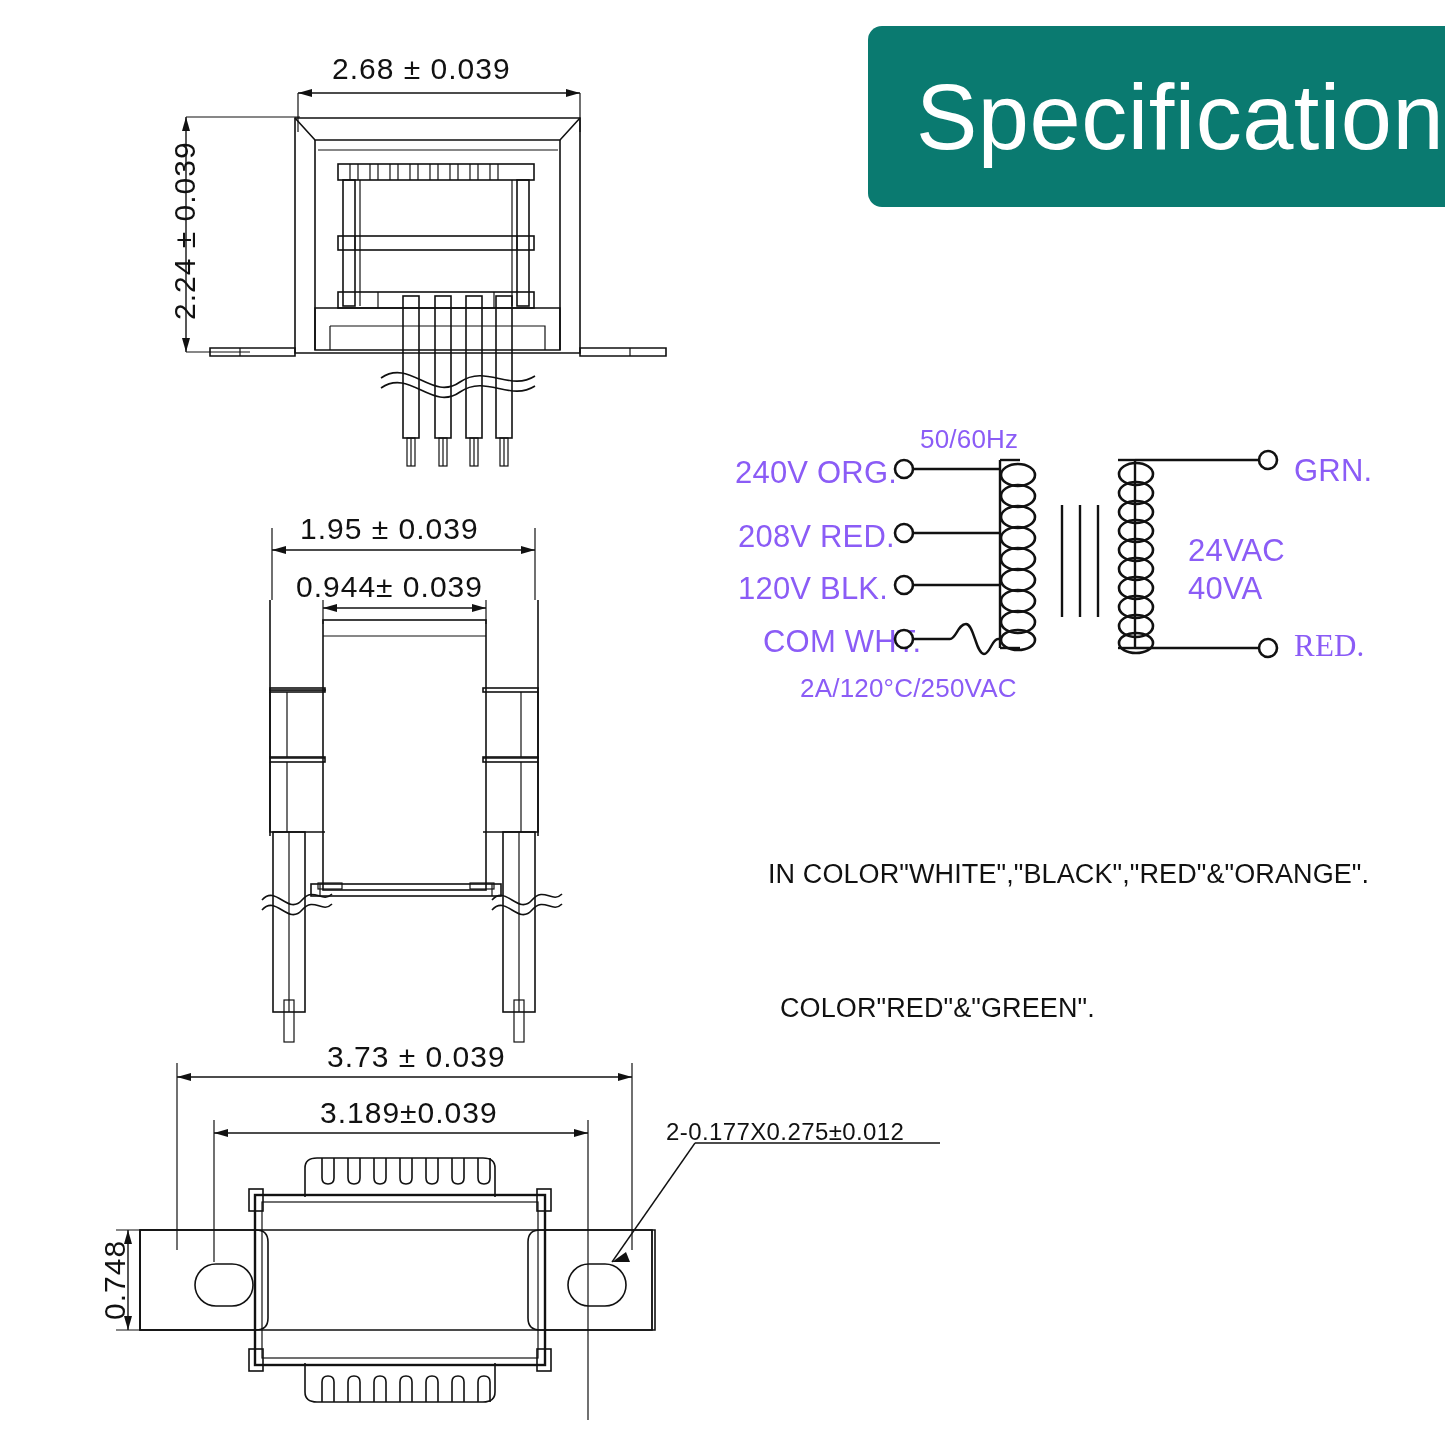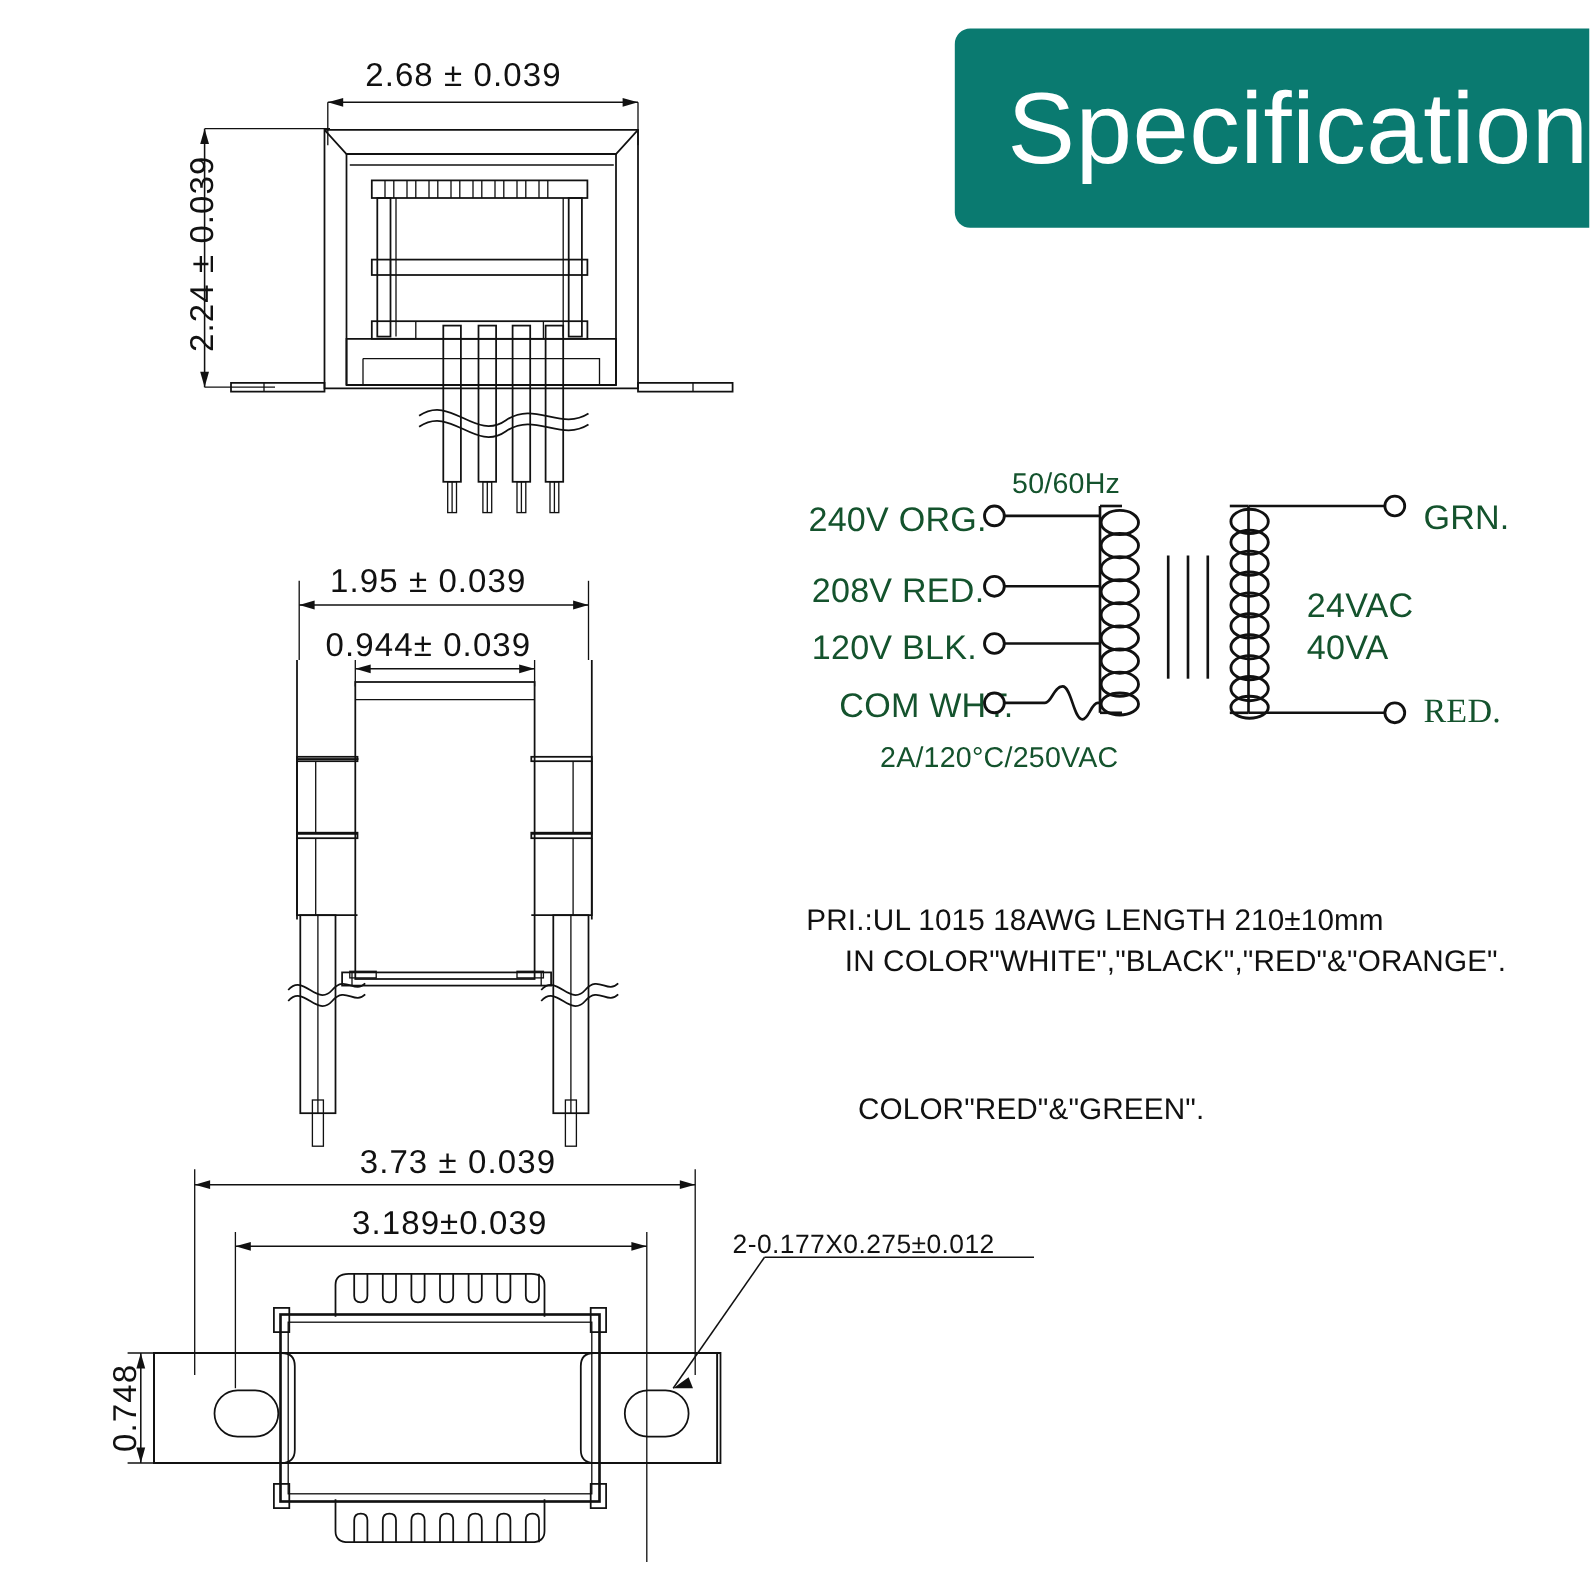--- a/index.html
+++ b/index.html
@@ -40,21 +40,21 @@
     white-space:nowrap;
     color:#111;
   }
   .dim.small{font-size:24px;letter-spacing:0.4px;}
   .dim.rot{transform-origin:0 0;}
 
   .sch-label{
     position:absolute;
     font-size:31px;
     white-space:nowrap;
-    color:#14532d;
+    color:#8b5cf6;
     letter-spacing:0.2px;
   }
   .sch-label.sm{font-size:26px;}
 
   .note{
     position:absolute;
     font-size:27px;
     line-height:1.38;
     white-space:pre;
     color:#111;
@@ -402,17 +402,16 @@
       </g>
 
       <line class="ln-thick" x1="1135" y1="460" x2="1259" y2="460"></line>
       <circle class="term" cx="1268" cy="460" r="9"></circle>
 
       <line class="ln-thick" x1="1135" y1="648" x2="1259" y2="648"></line>
       <circle class="term" cx="1268" cy="648" r="9"></circle>
     </g>
   </svg>
 
-  <div class="note" style="left:733px;top:818px;">PRI.:UL 1015 18AWG LENGTH 210±10mm</div>
   <div class="note" style="left:768px;top:856px;">IN COLOR"WHITE","BLACK","RED"&amp;"ORANGE".</div>
   <div class="note" style="left:780px;top:990px;">COLOR"RED"&amp;"GREEN".</div>
 
 </div>
 
 </body></html>

